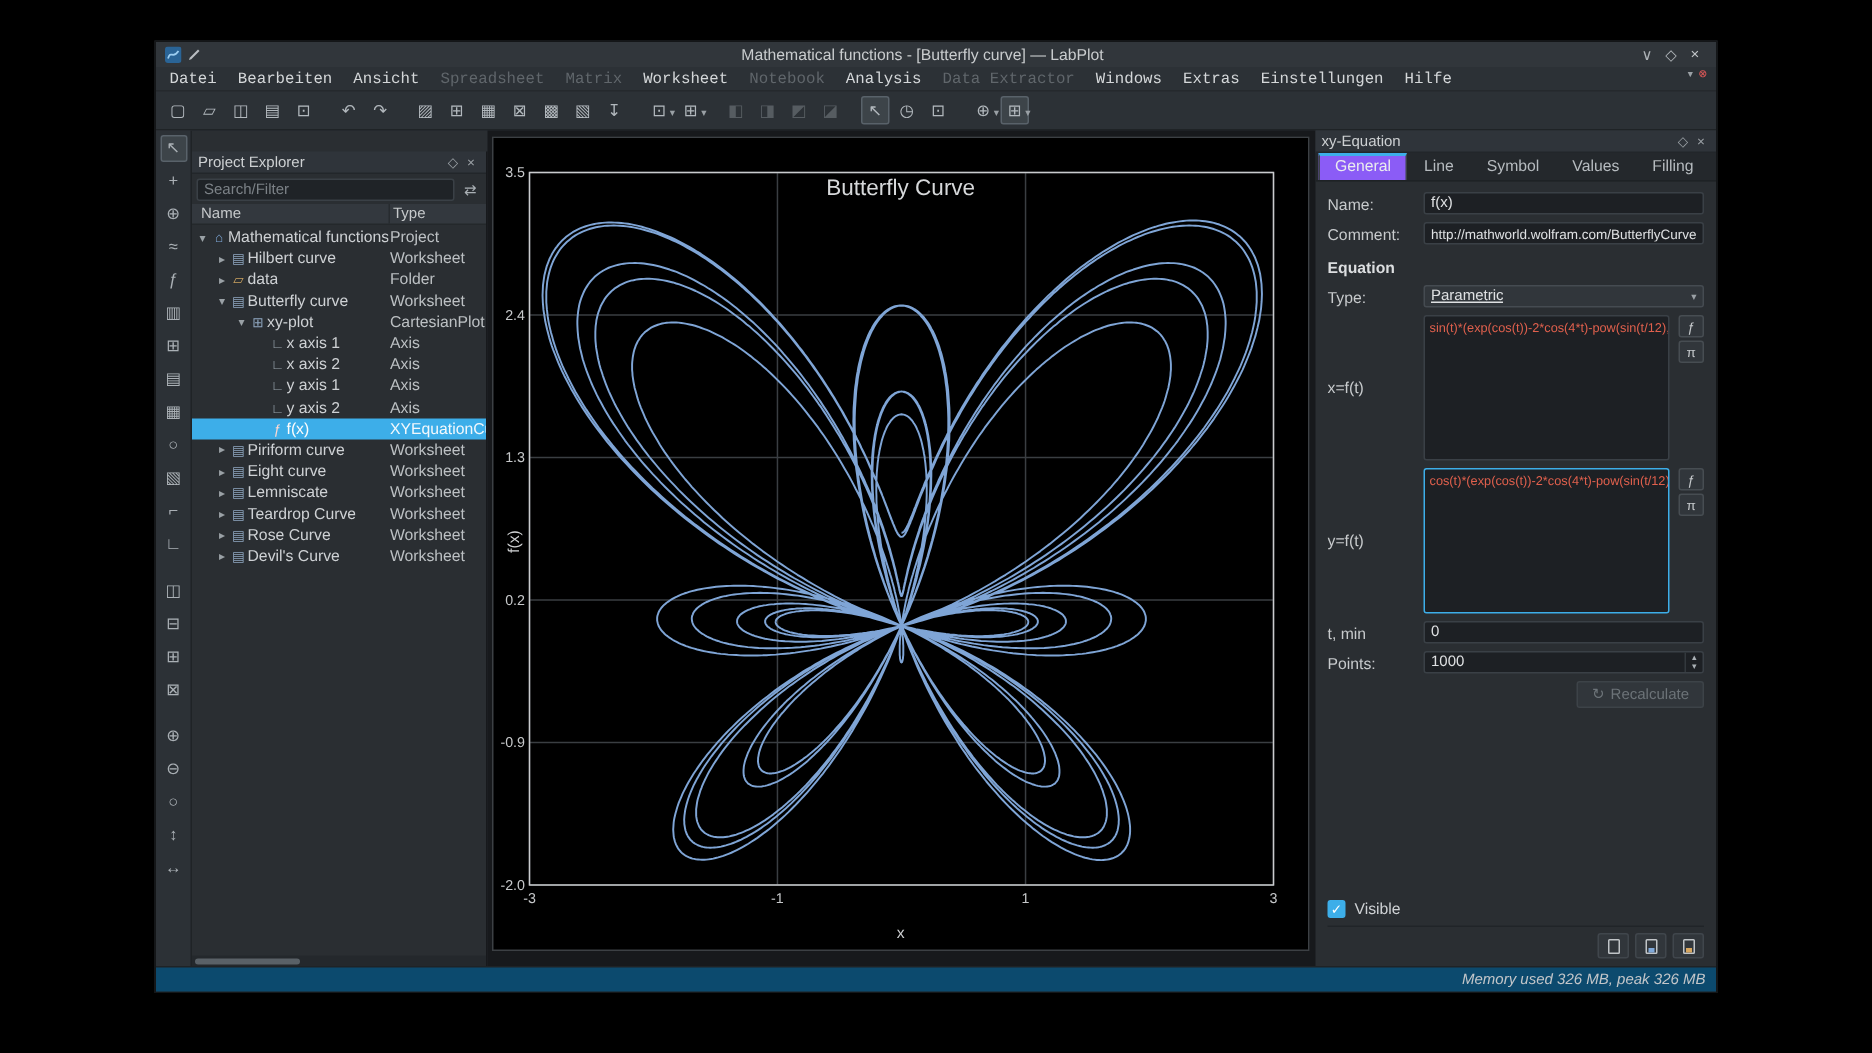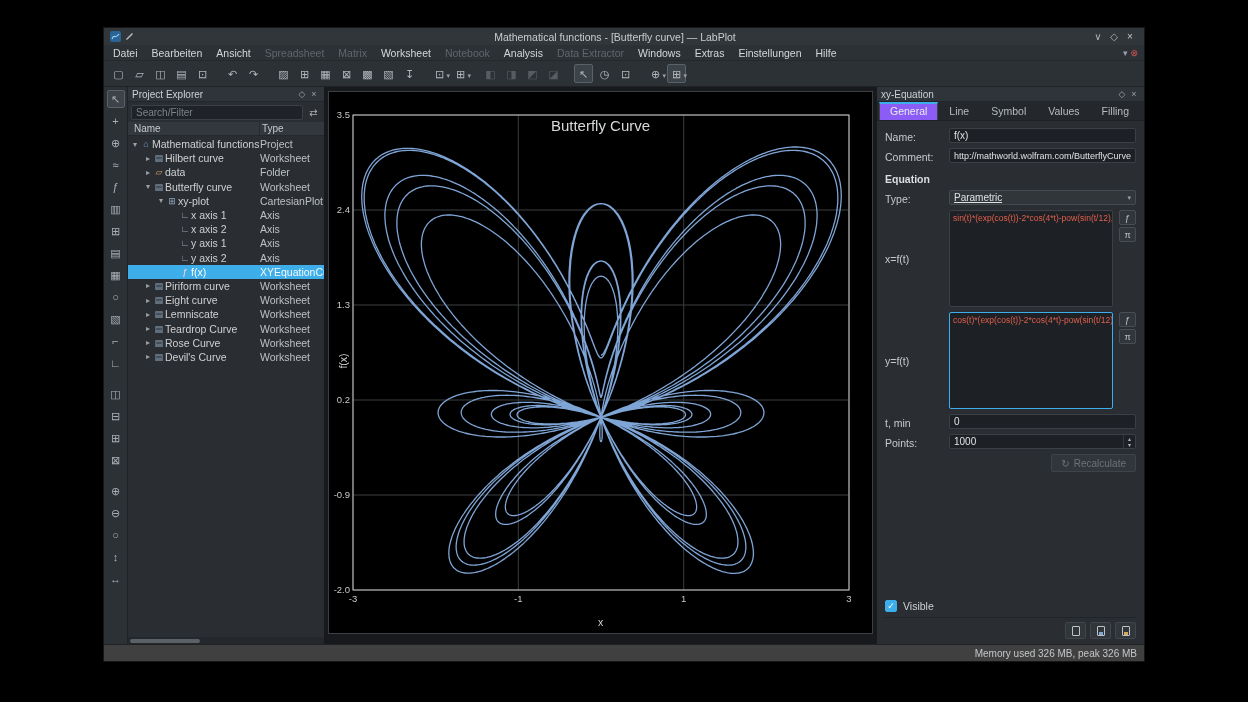--- a/index.html
+++ b/index.html
@@ -9,21 +9,21 @@
     display:flex;flex-direction:column;border:1px solid #141618;}
   
   .titlebar{height:17px;background:#31363b;display:flex;align-items:center;padding:0 6px;flex:none;}
   .app-icon svg,.mod-icon svg{display:block;}
   .app-icon{margin-right:4px;}
   .mod-icon{margin-right:6px;}
   .title{flex:1;text-align:center;font-size:10.5px;color:#c9ccce;white-space:nowrap;overflow:hidden;}
   .wc{width:16px;text-align:center;font-size:10px;color:#aeb3b7;cursor:default;}
   .wc.close{color:#c3c7ca;}
   
-  .menubar{height:15px;background:#2c3136;display:flex;align-items:center;padding:0 2px;flex:none;font-size:10.5px;}
+  .menubar{height:15px;background:#2c3136;display:flex;padding:0 2px;flex:none;font-size:10.5px;font-family:Liberation Mono, monospace;}
   .menu-items{display:flex;height:100%;align-items:center;}
   .menu-item{padding:0 7px;color:#d4d7d9;white-space:nowrap;}
   .menu-item.disabled{color:#60666b;}
   .menu-right{margin-left:auto;display:flex;gap:3px;padding-right:4px;}
   .mb-icon{font-size:9px;color:#9aa0a5;}
   .mb-icon.red{color:#d95757;}
   
   .toolbar{height:27px;background:#2c3136;border-top:1px solid #25292d;border-bottom:1px solid #1f2326;
     display:flex;align-items:center;padding:0 5px;gap:2px;flex:none;}
   .tb-btn{width:19px;height:19px;line-height:18px;text-align:center;font-size:11px;color:#b2b8bd;
@@ -35,21 +35,21 @@
   
   .main{flex:1;display:flex;min-height:0;}
   
   .strip{width:24px;background:#2c3136;border-right:1px solid #1f2326;display:flex;flex-direction:column;
     align-items:center;padding:3px 0;gap:4px;flex:none;overflow:hidden;}
   .st-btn{width:18px;height:18px;line-height:17px;text-align:center;font-size:11px;color:#aab0b5;
     border:1px solid transparent;border-radius:2px;flex:none;}
   .st-btn.pressed{background:#3d4449;border-color:#59626a;}
   .st-gap{height:5px;flex:none;}
   
-  .explorer{width:197px;background:#2a2e32;border-right:1px solid #17191c;display:flex;flex-direction:column;flex:none;}
+  .explorer{width:197px;background:#2a2e32;border-right:1px solid #17191c;display:flex;flex-direction:column;flex:none;margin-top:14px;}
   .panel-head{height:15px;display:flex;align-items:center;padding:0 4px;font-size:10px;color:#cdd0d2;
     background:#2f343a;border-bottom:1px solid #22262a;flex:none;}
   .panel-head span:first-child{flex:1;white-space:nowrap;overflow:hidden;}
   .ph-btn{width:12px;text-align:center;color:#9aa0a5;font-size:9px;}
   .search-row{display:flex;align-items:center;gap:3px;padding:3px 3px 2px 3px;flex:none;}
   .search{flex:1;height:15px;background:#1f2327;border:1px solid #3a4046;border-radius:2px;color:#dadcde;
     font-size:10px;padding:0 4px;outline:none;font-family:"Liberation Sans",sans-serif;}
   .search::placeholder{color:#7c8287;}
   .filter-btn{width:15px;text-align:center;font-size:10px;color:#aab0b5;}
   .col-head{display:flex;height:14px;background:#33383e;border-bottom:1px solid #24282b;font-size:10px;
@@ -118,22 +118,22 @@
   .spacer{flex:1;}
   .checkbox{width:12px;height:12px;flex:none;background:#3daee9;border:1px solid #3daee9;border-radius:2px;
     color:#fff;font-size:9px;line-height:11px;text-align:center;}
   .dock-footer{border-top:1px solid #202428;padding-top:4px;display:flex;justify-content:flex-end;gap:4px;flex:none;}
   .foot-btn{width:21px;height:17px;display:flex;align-items:center;justify-content:center;background:#31363b;
     border:1px solid #40464c;border-radius:2px;}
   .page-icon{width:8px;height:10px;border:1px solid #c0c4c7;border-radius:1px;position:relative;display:block;}
   .page-icon.save::after{content:"";position:absolute;left:1px;top:5px;width:4px;height:3px;background:#7fa8d9;}
   .page-icon.edit::after{content:"";position:absolute;left:1px;top:5px;width:4px;height:3px;background:#d7a65f;}
   
-  .statusbar{height:17px;background:#404040;border-top:1px solid #1f2326;display:flex;align-items:center;
-    justify-content:flex-end;padding:0 7px;font-size:10px;color:#c3c6c9;flex:none;}
+  .statusbar{height:17px;background:#0c4a6e;border-top:1px solid #1f2326;display:flex;align-items:center;
+    justify-content:flex-end;padding:0 7px;font-size:10px;color:#c3c6c9;flex:none;font-style:italic;}
 </style>
 </head>
 <body>
 
 <div id="app">
 
   <div class="titlebar">
     <span class="app-icon">
       <svg width="11" height="11">
           <rect x="0" y="0" width="11" height="11" rx="2" fill="#2a6496"></rect>

